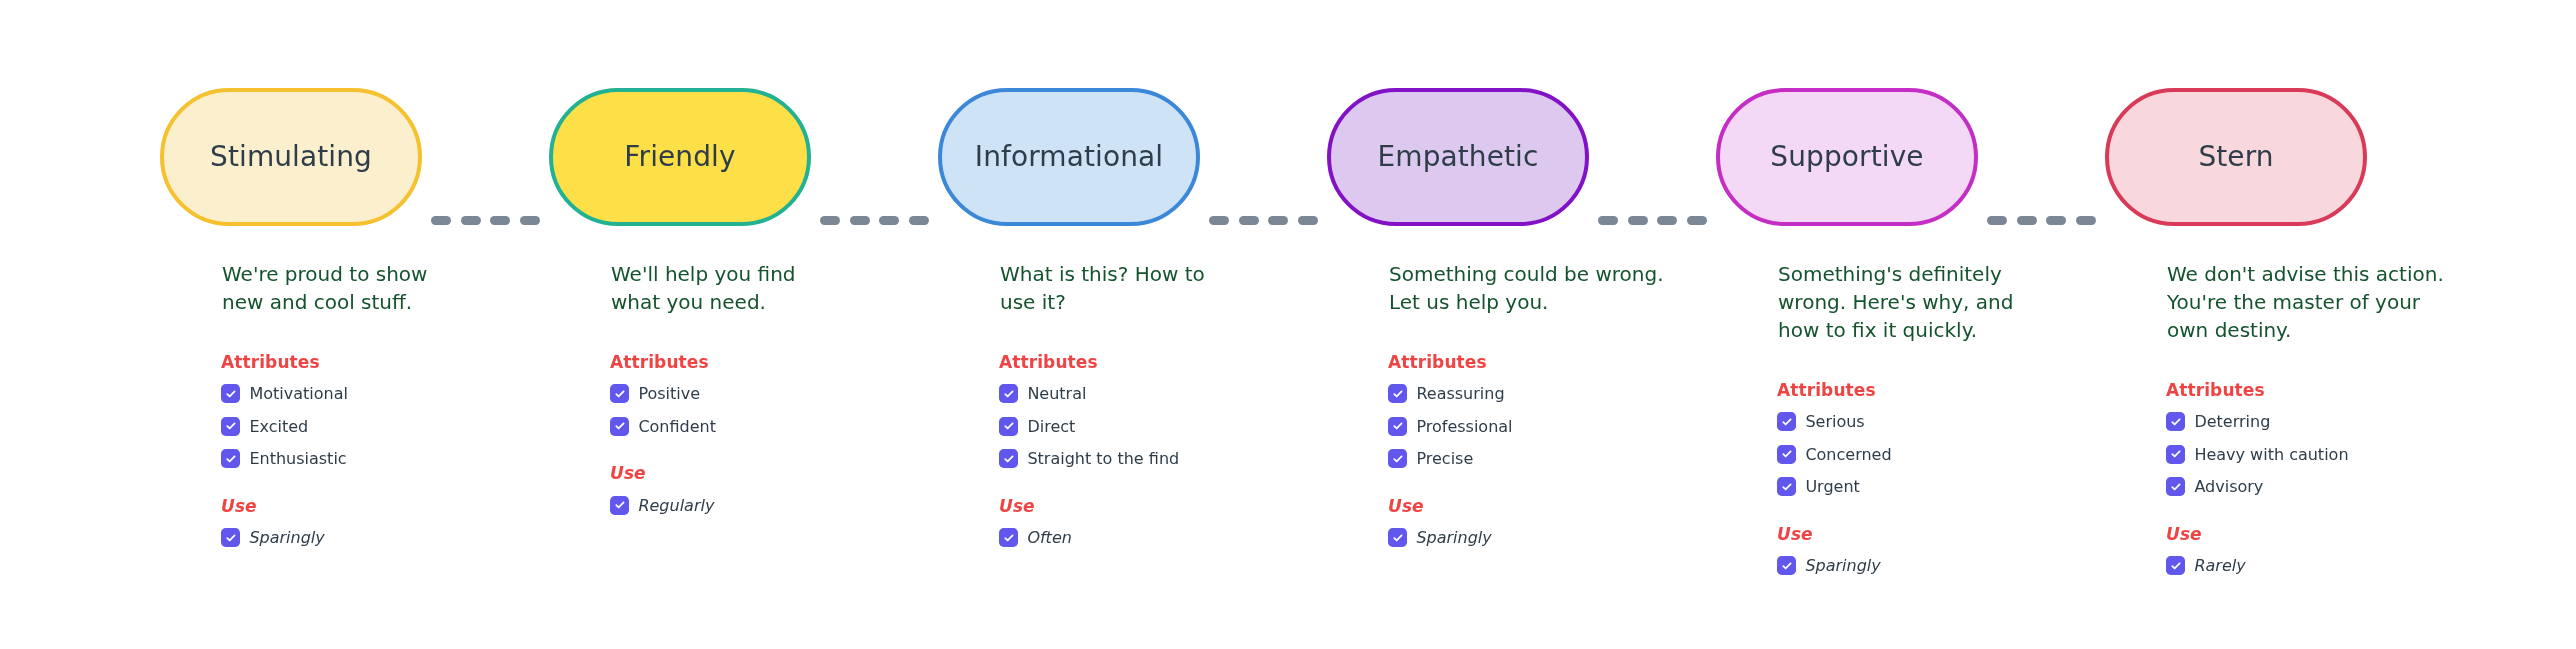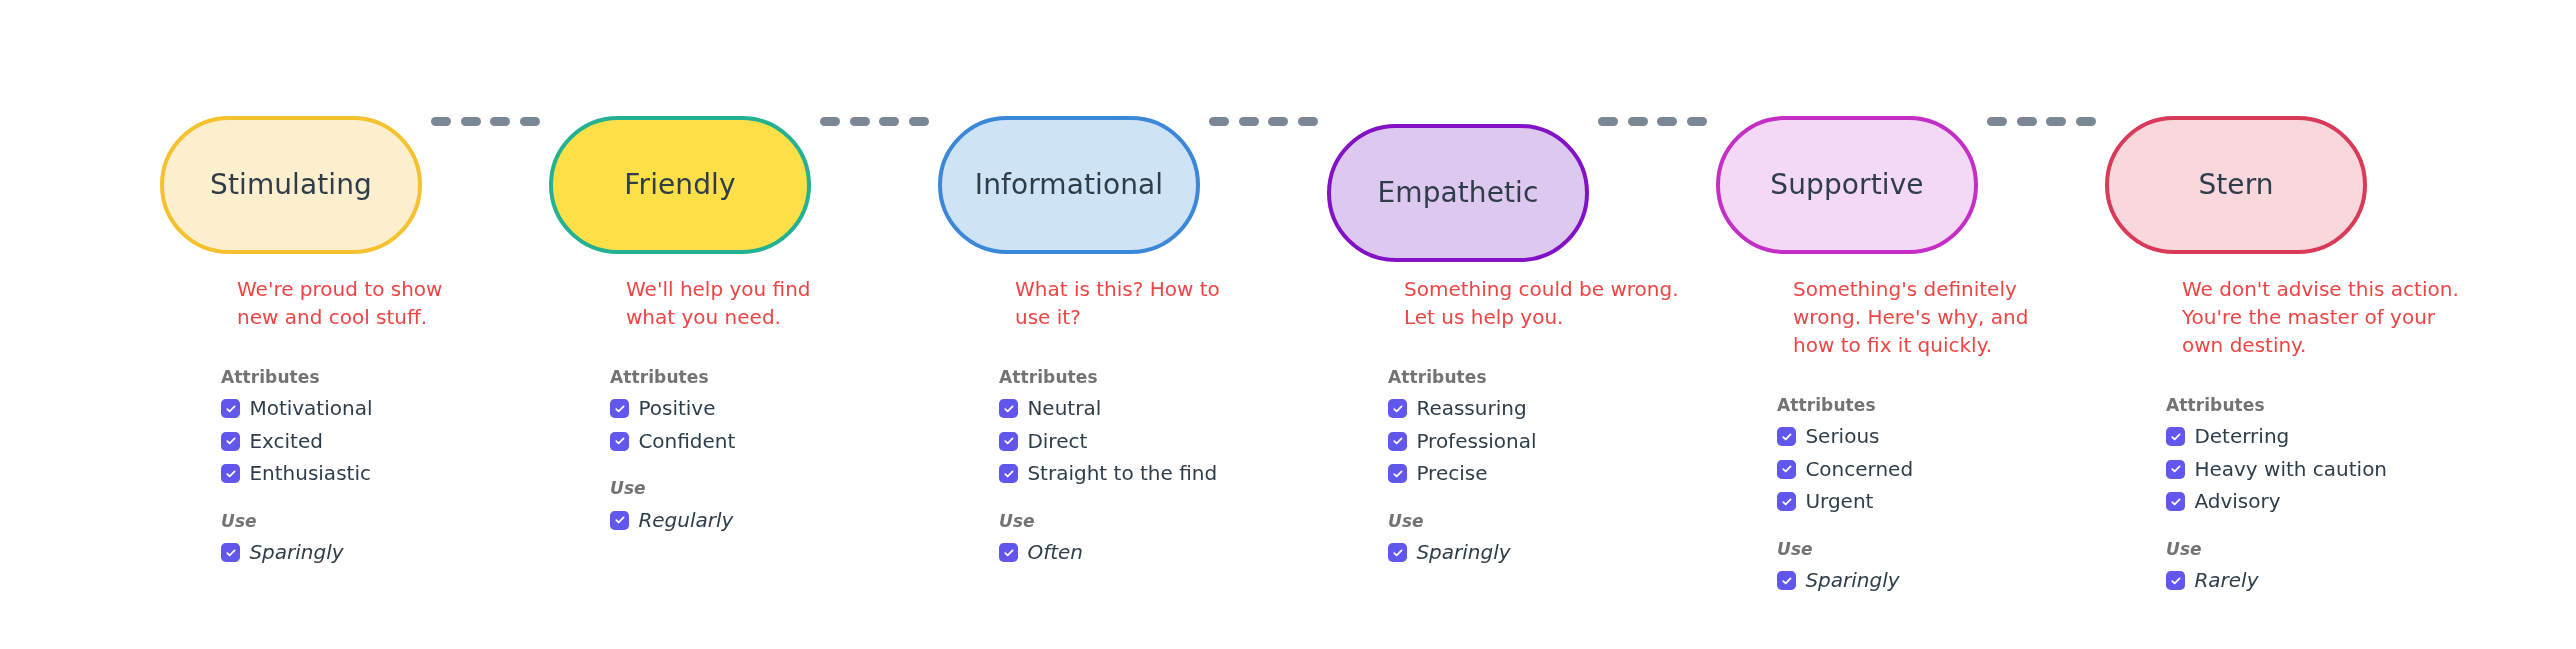--- a/index.html
+++ b/index.html
@@ -18,24 +18,24 @@
   #stage {
     position: relative;
     width: 2576px;
     height: 649px;
     background: #ffffff;
   }
 
   
   .tone-row {
     position: absolute;
-    top: 116px;
+    top: 88px;
     left: 160px;
     display: flex;
-    align-items: flex-start;
+    align-items: flex-end;
   }
 
   .pill {
     width: 262px;
     height: 138px;
     border-radius: 70px;
     border-style: solid;
     border-width: 4px;
     box-sizing: border-box;
     display: flex;
@@ -77,36 +77,36 @@
     display: flex;
   }
   .col {
     width: 389px;
     flex: 0 0 auto;
   }
 
   .desc {
     font-size: 20px;
     line-height: 28px;
-    color: #ef4444;
+    color: #14532d;
     width: 288px;
-    margin: 16px;
+    margin: 1px;
     white-space: pre-line;
   }
 
   .group {
     margin-top: 0;
   }
   .group-attributes { margin-top: 38px; }
   .group-use { margin-top: 25.5px; font-style: italic; }
 
   .group-title {
     font-size: 17px;
     font-weight: bold;
-    color: #737373;
+    color: #ef4444;
     line-height: 1;
     margin-bottom: 9.4px;
     letter-spacing: 0.1px;
   }
 
   .check-row {
     display: flex;
     align-items: center;
     height: 27px;
     margin-bottom: 5.4px;
@@ -117,21 +117,21 @@
     border-radius: 4.7px;
     background: #6257ec;
     flex: 0 0 auto;
     display: flex;
     align-items: center;
     justify-content: center;
     margin-right: 9.4px;
   }
   .checkbox svg { display: block; }
   .check-label {
-    font-size: 20px;
+    font-size: 16px;
     line-height: 23px;
     color: #2e3d49;
     white-space: nowrap;
   }
 </style>
 </head>
 <body>
 
 <div id="stage">
 
@@ -156,21 +156,21 @@
       </div>
       <div class="pill" style="background: rgb(207, 227, 247); border-color: rgb(59, 135, 216);">
         <span class="pill-label">Informational</span>
       </div>
       <div class="connector">
         <span class="dash" style="background: rgb(123, 135, 148);"></span>
         <span class="dash" style="background: rgb(123, 135, 148);"></span>
         <span class="dash" style="background: rgb(123, 135, 148);"></span>
         <span class="dash" style="background: rgb(123, 135, 148);"></span>
       </div>
-      <div class="pill" style="background: rgb(221, 201, 239); border-color: rgb(131, 18, 198); margin-top: 8px;">
+      <div class="pill" style="background: rgb(221, 201, 239); border-color: rgb(131, 18, 198);">
         <span class="pill-label">Empathetic</span>
       </div>
       <div class="connector">
         <span class="dash" style="background: rgb(123, 135, 148);"></span>
         <span class="dash" style="background: rgb(123, 135, 148);"></span>
         <span class="dash" style="background: rgb(123, 135, 148);"></span>
         <span class="dash" style="background: rgb(123, 135, 148);"></span>
       </div>
       <div class="pill" style="background: rgb(243, 217, 245); border-color: rgb(196, 46, 196);">
         <span class="pill-label">Supportive</span>

